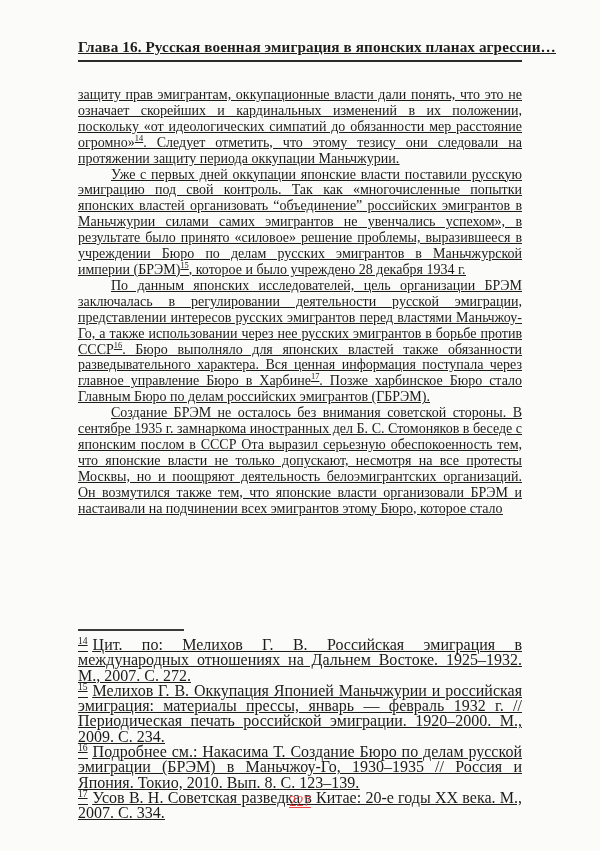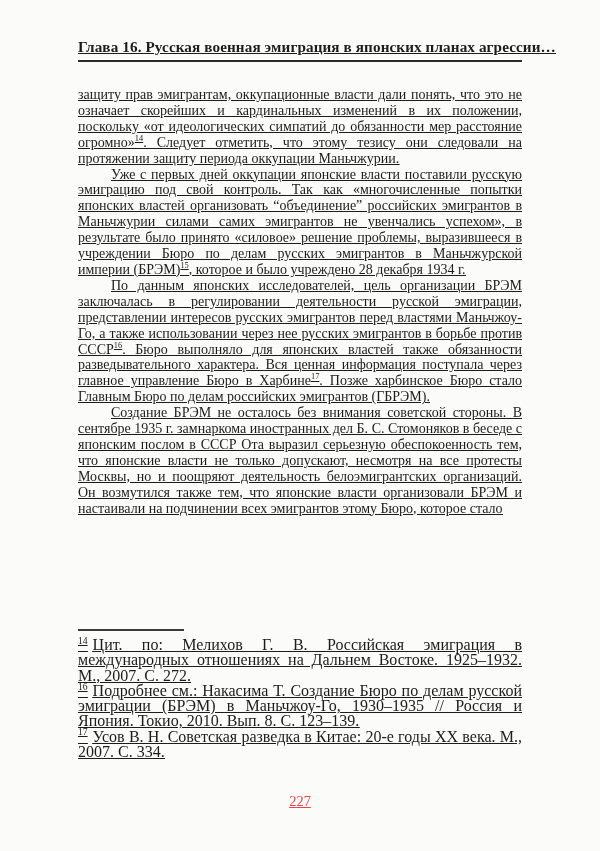--- a/index.html
+++ b/index.html
@@ -101,20 +101,21 @@
         <p class="para indent"><span>По данным японских исследователей, цель организации БРЭМ заключалась в регулировании деятельности русской эмиграции, представлении интересов русских эмигрантов перед властями Маньчжоу-Го, а также использовании через нее русских эмигрантов в борьбе против СССР</span><sup>16</sup><span>. Бюро выполняло для японских властей также обязанности разведывательного характера. Вся ценная информация поступала через главное управление Бюро в Харбине</span><sup>17</sup><span>. Позже харбинское Бюро стало Главным Бюро по делам российских эмигрантов (ГБРЭМ).</span></p>
         <p class="para indent"><span>Создание БРЭМ не осталось без внимания советской стороны. В сентябре 1935 г. замнаркома иностранных дел Б. С. Стомоняков в беседе с японским послом в СССР Ота выразил серьезную обеспокоенность тем, что японские власти не только допускают, несмотря на все протесты Москвы, но и поощряют деятельность белоэмигрантских организаций. Он возмутился также тем, что японские власти организовали БРЭМ и настаивали на подчинении всех эмигрантов этому Бюро, которое стало</span></p>
       </div>
 
   </div>
 
   <div class="footnotes-section">
     <div class="footnote-separator"></div>
     <div class="footnotes-list">
         <p class="footnote"><sup>14</sup><span>Цит. по: Мелихов Г. В. Российская эмиграция в международных отношениях на Дальнем Востоке. 1925–1932. М., 2007. С. 272.</span></p>
+        <p class="footnote"><sup>15</sup><span>Мелихов Г. В. Оккупация Японией Маньчжурии и российская эмиграция: материалы прессы, январь — февраль 1932 г. // Периодическая печать российской эмиграции. 1920–2000. М., 2009. С. 234.</span></p>
         <p class="footnote"><sup>16</sup><span>Подробнее см.: Накасима Т. Создание Бюро по делам русской эмиграции (БРЭМ) в Маньчжоу-Го, 1930–1935 // Россия и Япония. Токио, 2010. Вып. 8. С. 123–139.</span></p>
         <p class="footnote"><sup>17</sup><span>Усов В. Н. Советская разведка в Китае: 20-е годы XX века. М., 2007. С. 334.</span></p>
       </div>
   </div>
 
   <div class="page-number">227</div>
 
 </div>
 
 </body></html>

